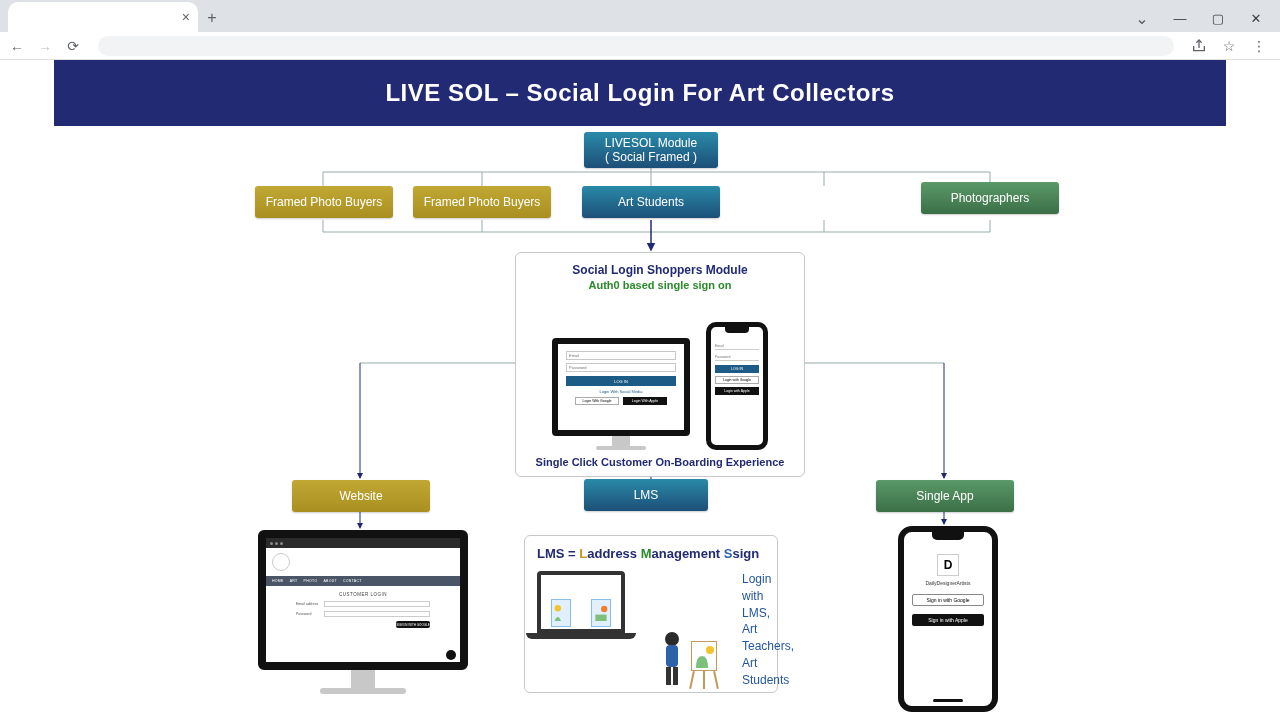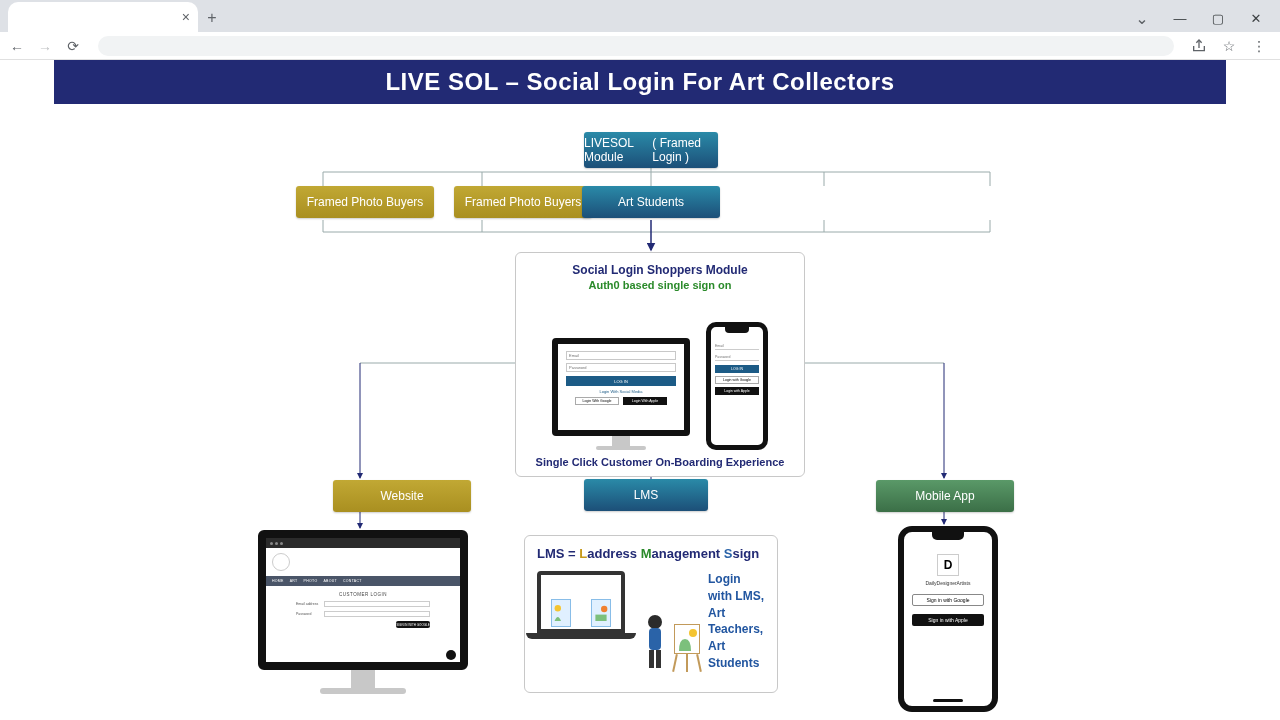--- a/index.html
+++ b/index.html
@@ -17,26 +17,26 @@
 
   .addr-row { background:#fff; height:28px; display:flex; align-items:center; padding:0 8px; gap:10px; border-bottom:1px solid #e0e0e0;}
   .nav-icn { width:18px; height:18px; display:flex; align-items:center; justify-content:center; color:#5f6368; cursor:pointer; font-size:14px;}
   .url-bar { flex:1; height:20px; background:#f1f3f4; border-radius:14px; margin:0 6px; }
   .addr-right { display:flex; align-items:center; gap:12px; padding-right:4px; }
 
   
   .page { width:100%; height:660px; position:relative; }
 
   
-  .banner { position:absolute; left:54px; right:54px; top:0; height:44px; background:#222a74; color:#fff; display:flex; align-items:center; justify-content:center; font-size:24px; font-weight:600; letter-spacing:.5px;}
+  .banner { position:absolute; left:54px; right:54px; top:0; height:66px; background:#222a74; color:#fff; display:flex; align-items:center; justify-content:center; font-size:24px; font-weight:600; letter-spacing:.5px;}
 
   
   .node { position:absolute; height:32px; display:flex; align-items:center; justify-content:center; color:#fff; font-size:12px; border-radius:3px; box-shadow:0 1px 2px rgba(0,0,0,.2);}
   .node.teal { background:linear-gradient(180deg,#2a8aa8,#1c4f78); }
-  .node.olive { background:linear-gradient(180deg,#c1a834,#a98f20);margin-left:41px; }
+  .node.olive { background:linear-gradient(180deg,#c1a834,#a98f20); }
   .node.green { background:linear-gradient(180deg,#5a9968,#3b6f47); }
   .node.tall { height:36px; }
 
   svg.connectors { position:absolute; left:0; top:0; pointer-events:none; }
 
   
   .card { position:absolute; left:515px; top:192px; width:290px; height:225px; border:1px solid #c8c8c8; border-radius:6px; background:#fff; display:flex; flex-direction:column; align-items:center; padding:10px 12px 8px;}
   .card .t1 { font-size:12px; color:#222a74; font-weight:600; }
   .card .t2 { font-size:11px; color:#2a8a2a; font-weight:600; margin-top:2px;}
   .card-devices { display:flex; gap:16px; align-items:flex-end; margin-top:10px; flex:1; }
@@ -78,21 +78,21 @@
   .bm-field .inp{flex:1;height:6px;border:1px solid #ccc;}
   .bm-sign{ width:34px;height:7px;background:#111;color:#fff;font-size:3px;display:flex;align-items:center;justify-content:center;margin-left:auto;margin-top:4px;border-radius:2px;}
   .bm-chat{position:absolute;right:4px;bottom:2px;width:10px;height:10px;background:#111;border-radius:50%;}
   .bm-stand{width:24px;height:18px;background:#c8c8c8;}
   .bm-base{width:86px;height:6px;background:#c8c8c8;border-radius:3px;}
 
   
   .lms-card{position:absolute; left:524px; top:475px; width:254px; height:158px; border:1px solid #c8c8c8; border-radius:6px; background:#fff; padding:10px 12px;}
   .lms-card .hl{font-size:13px; font-weight:700;}
   .lms-card .hl .L{color:#c79a1c;} .lms-card .hl .M{color:#2a8a2a;} .lms-card .hl .S{color:#2a63a8;} .lms-card .hl .rest{color:#222a74;}
-  .lms-row{display:flex; gap:4px; margin-top:10px;font-weight:bold;}
+  .lms-row{display:flex; gap:21px; margin-top:10px;}
   .lms-lap{width:88px;height:62px;border:4px solid #333;border-radius:4px 4px 0 0; background:#fff; display:flex; align-items:flex-end; justify-content:space-around; padding-bottom:2px;}
   .lms-lap-base{width:110px;height:6px;background:#333;border-radius:0 0 6px 6px; margin-left:-11px;}
   .art{width:20px;height:28px;background:#e0f0ff;border:1px solid #88bde8; display:flex; align-items:center; justify-content:center;}
   .art svg{width:16px;height:20px;}
   .easel{width:34px;height:50px;position:relative;}
   .easel .canv{position:absolute;top:2px;left:4px;width:26px;height:30px;background:#fff;border:1px solid #c29a5a;}
   .easel .leg{position:absolute;bottom:0;width:2px;height:18px;background:#c29a5a;}
   .lms-text{font-size:12px;color:#2256a0;line-height:1.4;}
 
   
@@ -172,28 +172,29 @@
     <line x1="360" y1="303" x2="515" y2="303" stroke="#9aa"></line>
     <line x1="805" y1="303" x2="944" y2="303" stroke="#9aa"></line>
     <line x1="360" y1="303" x2="360" y2="418" stroke="#222a74" marker-end="url(#ah)"></line>
     <line x1="944" y1="303" x2="944" y2="418" stroke="#222a74" marker-end="url(#ah)"></line>
     <line x1="651" y1="417" x2="651" y2="440" stroke="#222a74" marker-end="url(#ah)"></line>
 
     <line x1="360" y1="452" x2="360" y2="468" stroke="#222a74" marker-end="url(#ah)"></line>
     <line x1="944" y1="452" x2="944" y2="464" stroke="#222a74" marker-end="url(#ah)"></line>
   </svg>
 
-  <div class="node teal tall" style="left:584px; top:72px; width:134px; flex-direction:row; line-height:1.2;">
+  <div class="node teal tall" style="left:584px; top:72px; width:134px; flex-direction:column; line-height:1.2;">
     <span>LIVESOL Module</span>
-    <span>( Framed Login )</span>
+    <span>( Social Framed )</span>
   </div>
 
   <div class="node olive" style="left:255px; top:126px; width:138px;">Framed Photo Buyers</div>
   <div class="node olive" style="left:413px; top:126px; width:138px;">Framed Photo Buyers</div>
   <div class="node teal" style="left:582px; top:126px; width:138px;">Art Students</div>
+  <div class="node green" style="left:921px; top:122px; width:138px;">Photographers</div>
 
   <div class="card">
     <div class="t1">Social Login Shoppers Module</div>
     <div class="t2">Auth0 based single sign on</div>
     <div class="card-devices">
       <div class="mini-mon">
         <div class="mm-scr">
           <input placeholder="Email" style="">
           <input placeholder="Password" style="">
           <div class="btn">LOG IN</div>
@@ -213,21 +214,21 @@
         <div class="btn">LOG IN</div>
         <div class="sb">Login with Google</div>
         <div class="sb dark">Login with Apple</div>
       </div>
     </div>
     <div class="foot">Single Click Customer On-Boarding Experience</div>
   </div>
 
   <div class="node olive" style="left:292px; top:420px; width:138px;">Website</div>
   <div class="node teal" style="left:584px; top:419px; width:124px;">LMS</div>
-  <div class="node green" style="left:876px; top:420px; width:138px;">Mobile App</div>
+  <div class="node green" style="left:876px; top:420px; width:138px;">Single App</div>
 
   <div class="big-mon">
     <div class="bm-scr">
       <div class="bm-url">
           <div class="bm-dot"></div>
           <div class="bm-dot"></div>
           <div class="bm-dot"></div>
         </div>
       <div class="bm-head">
           <div class="bm-logo"></div>

